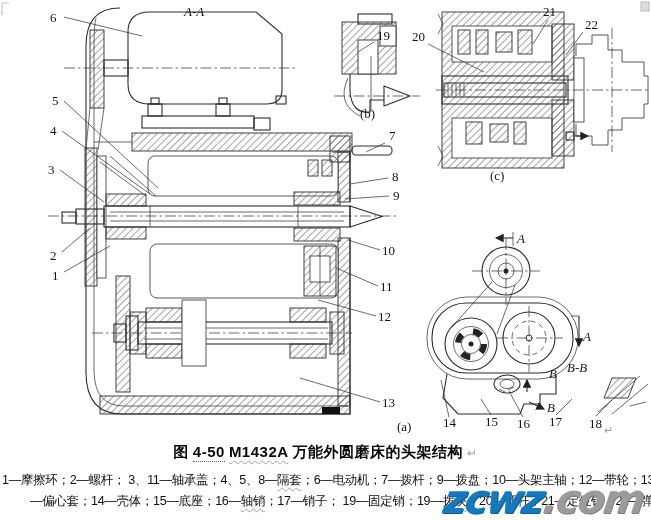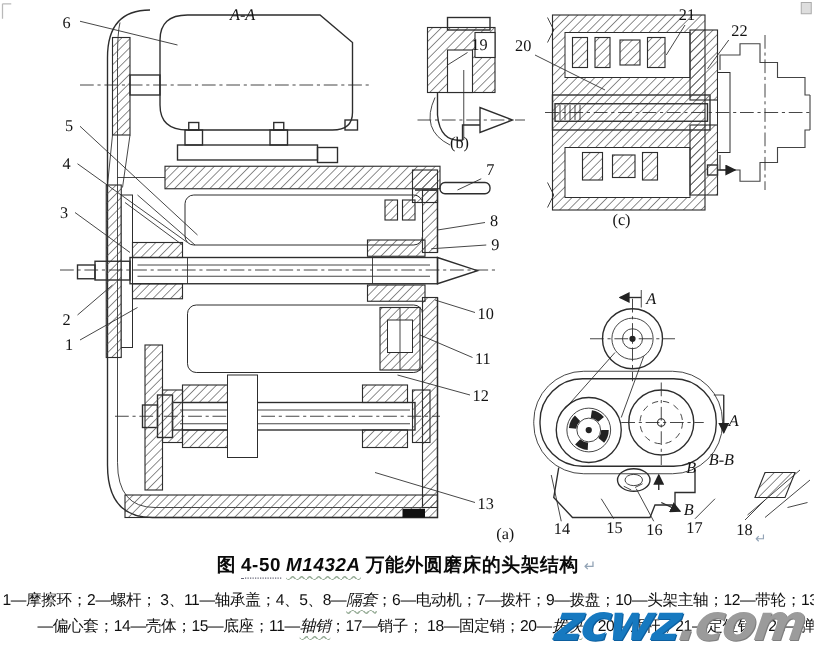--- a/index.html
+++ b/index.html
@@ -10,21 +10,21 @@
   .thin{fill:none;stroke:#2d2d2d;stroke-width:0.7;}
   .thinr{fill:#fff;stroke:#2d2d2d;stroke-width:0.8;}
   .ht{fill:url(#h45);stroke:#2d2d2d;stroke-width:0.9;}
   .cl{fill:none;stroke:#2d2d2d;stroke-width:0.7;stroke-dasharray:11 3 2.5 3;}
   .num{font:13px "Liberation Serif","DejaVu Serif",serif;fill:#141414;}
   .itx{font:italic 13px "Liberation Serif","DejaVu Serif",serif;fill:#141414;}
   .caption{position:absolute;left:0;top:443px;width:651px;text-align:center;font-size:15px;
            font-weight:700;color:#0a0a0a;letter-spacing:0.5px;white-space:nowrap;}
   .caption span{margin:0 2px;}
   .dotted{border-bottom:1.5px dotted #667;padding-bottom:1px;}
-  .wavy{text-decoration:underline wavy #96ac96;text-decoration-thickness:1px;text-underline-offset:3px;font-style:italic;}
+  .wavy{text-decoration:underline wavy #96ac96;text-decoration-thickness:1px;text-underline-offset:3px;}
   .ret{color:#93a4b6;font-size:12px;font-weight:400;}
   .legend{position:absolute;left:0;top:470px;width:651px;font-size:12.5px;line-height:21px;
           letter-spacing:-0.3px;color:#101010;white-space:nowrap;}
   .legend .l1{padding-left:2px;}
   .legend .l2{padding-left:30px;}
   .wm{position:absolute;left:444px;top:480px;z-index:5;transform:skewX(-8deg);
       font:italic 900 40px "DejaVu Sans",sans-serif;letter-spacing:-2px;line-height:38px;}
   .wm-b{color:#1679c0;text-shadow:1px 1px 0 #0c5e9e;}
   .wm-g{color:#9b9b9b;text-shadow:1px 1px 0 #7e7e7e;}
 </style>
@@ -291,20 +291,20 @@
     <text x="604" y="434" font-size="11" fill="#93a4b6">↵</text>
   </g>
 </svg>
 
 <div class="caption">
   <span>图</span><span class="dotted">4-50</span><span class="wavy">M1432A</span><span>万能外圆磨床的头架结构</span><span class="ret">↵</span>
 </div>
 
 <div class="legend">
   <div class="l1"><span>1—摩擦环；2—螺杆； 3、11—轴承盖；4、5、8—</span><span class="wavy">隔套</span><span>；6—电动机；7—拨杆；9—拨盘；10—头架主轴；12—带轮；13</span></div>
-  <div class="l2"><span>—偏心套；14—壳体；15—底座；11—</span><span class="wavy">轴销</span><span>；17—销子； 18—固定销；20—</span><span class="wavy">拨块</span><span>；20—顶杆；21—定位销；22—弹簧。</span></div>
+  <div class="l2"><span>—偏心套；14—壳体；15—底座；16—</span><span class="wavy">轴销</span><span>；17—销子； 19—固定销；19—</span><span class="wavy">拨块</span><span>；20—顶杆；21—定位销；22—弹簧。</span></div>
 </div>
 
 <div class="wm">
   <span class="wm-b">zcwz</span><span class="wm-g">.com</span>
 </div>
 
 </div>
 
 </body></html>

